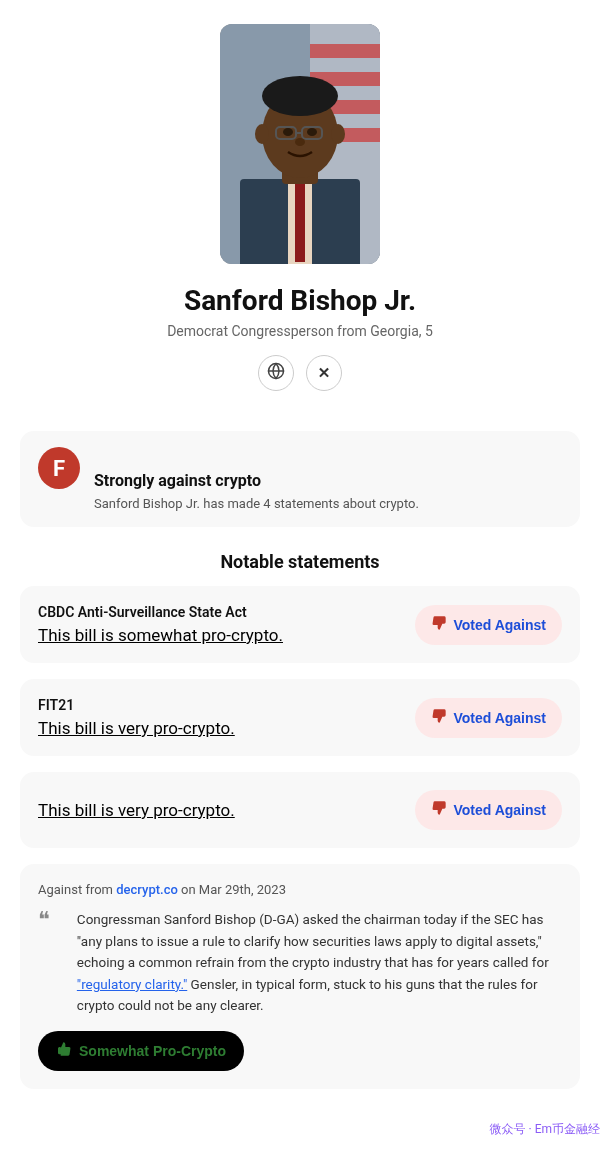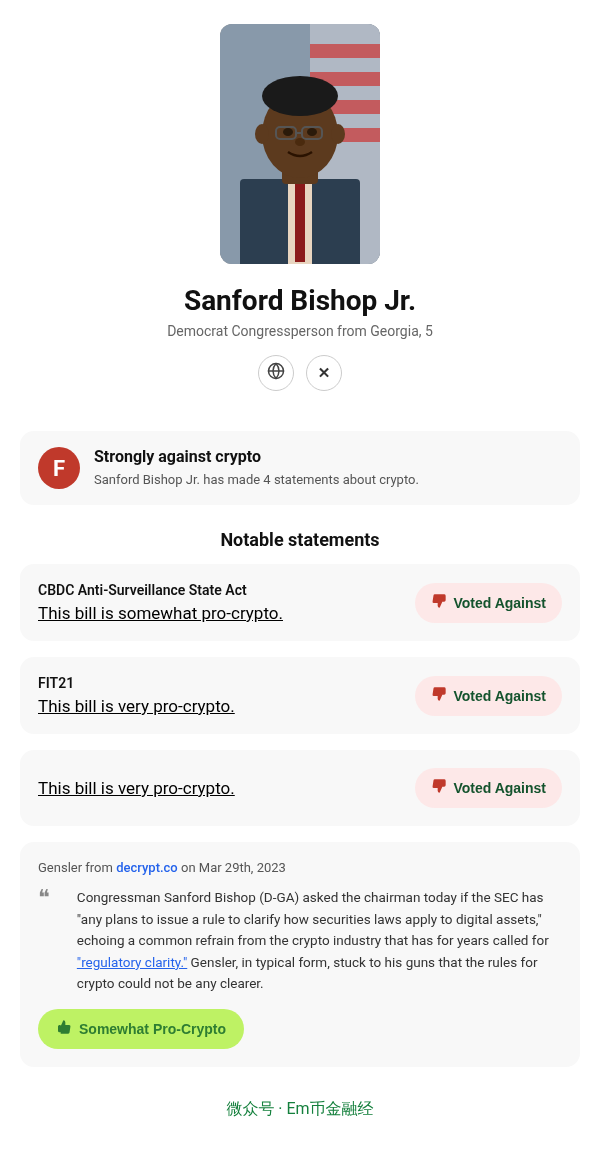--- a/index.html
+++ b/index.html
@@ -85,20 +85,21 @@
       display: flex;
       align-items: center;
       justify-content: center;
       flex-shrink: 0;
     }
     .grade-info .grade-title {
       font-size: 16px;
       font-weight: 700;
       color: #111;
       margin-bottom: 4px;
+      margin-top: 24px;
     }
     .grade-info .grade-desc {
       font-size: 13px;
       color: #555;
       margin-top: 6px;
     }
 
     
     .section-title {
       text-align: center;
@@ -125,21 +126,21 @@
       color: #111;
       margin-bottom: 5px;
     }
     .vote-card-left .bill-desc {
       font-size: 17px;
       color: #000000;
       text-decoration: underline;
     }
     .voted-against-btn {
       background: #fde8e8;
-      color: #14532d;
+      color: #1d4ed8;
       border: none;
       border-radius: 24px;
       padding: 10px 16px;
       font-size: 14px;
       font-weight: 600;
       display: flex;
       align-items: center;
       gap: 6px;
       white-space: nowrap;
       cursor: pointer;
@@ -181,42 +182,42 @@
       font-size: 13.5px;
       color: #333;
       line-height: 1.6;
       margin-left: 17px;
     }
     .quote-text .link {
       color: #2563eb;
       text-decoration: underline;
     }
     .somewhat-pro-btn {
-      background: #bef264;
+      background: #000000;
       color: #2e7d32;
       border: none;
       border-radius: 24px;
       padding: 10px 18px;
       font-size: 14px;
       font-weight: 600;
       display: inline-flex;
       align-items: center;
       gap: 7px;
       cursor: pointer;
     }
     .somewhat-pro-btn .thumb-up {
       font-size: 16px;
     }
 
     
     .watermark {
-      text-align: center;
+      text-align: right;
       padding: 16px 0 8px;
-      font-size: 16px;
-      color: #15803d;
+      font-size: 12px;
+      color: #8b5cf6;
     }
   </style>
 </head>
 <body>
 
 <div class="profile-section">
   <div class="profile-photo">
 
     <svg viewBox="0 0 160 240" xmlns="http://www.w3.org/2000/svg">
 
@@ -323,21 +324,21 @@
       <svg width="16" height="16" viewBox="0 0 24 24" fill="#c0392b">
         <path d="M10 15v4a3 3 0 0 0 3 3l4-9V2H5.72a2 2 0 0 0-2 1.7l-1.38 9a2 2 0 0 0 2 2.3H10zm7-13h2.67A2.31 2.31 0 0 1 22 4v7a2.31 2.31 0 0 1-2.33 2H17V2z"></path>
       </svg>
     </span>
     <span>Voted Against</span>
   </button>
 </div>
 
 <div class="quote-card">
   <div class="quote-source">
-    <span>Gensler from</span>
+    <span>Against from</span>
     <a class="link" href="#">decrypt.co</a>
     <span> <span>on Mar 29th, 2023</span></span>
   </div>
   <div class="quote-body">
     <div class="quote-mark">❝</div>
     <div class="quote-text">
       Congressman Sanford Bishop (D-GA) asked the chairman today if the SEC has "any plans to issue a rule to clarify how securities laws apply to digital assets," echoing a common refrain from the crypto industry that has for years called for <a class="link" href="#">"regulatory clarity."</a> Gensler, in typical form, stuck to his guns that the rules for crypto could not be any clearer.
     </div>
   </div>
   <button class="somewhat-pro-btn">

